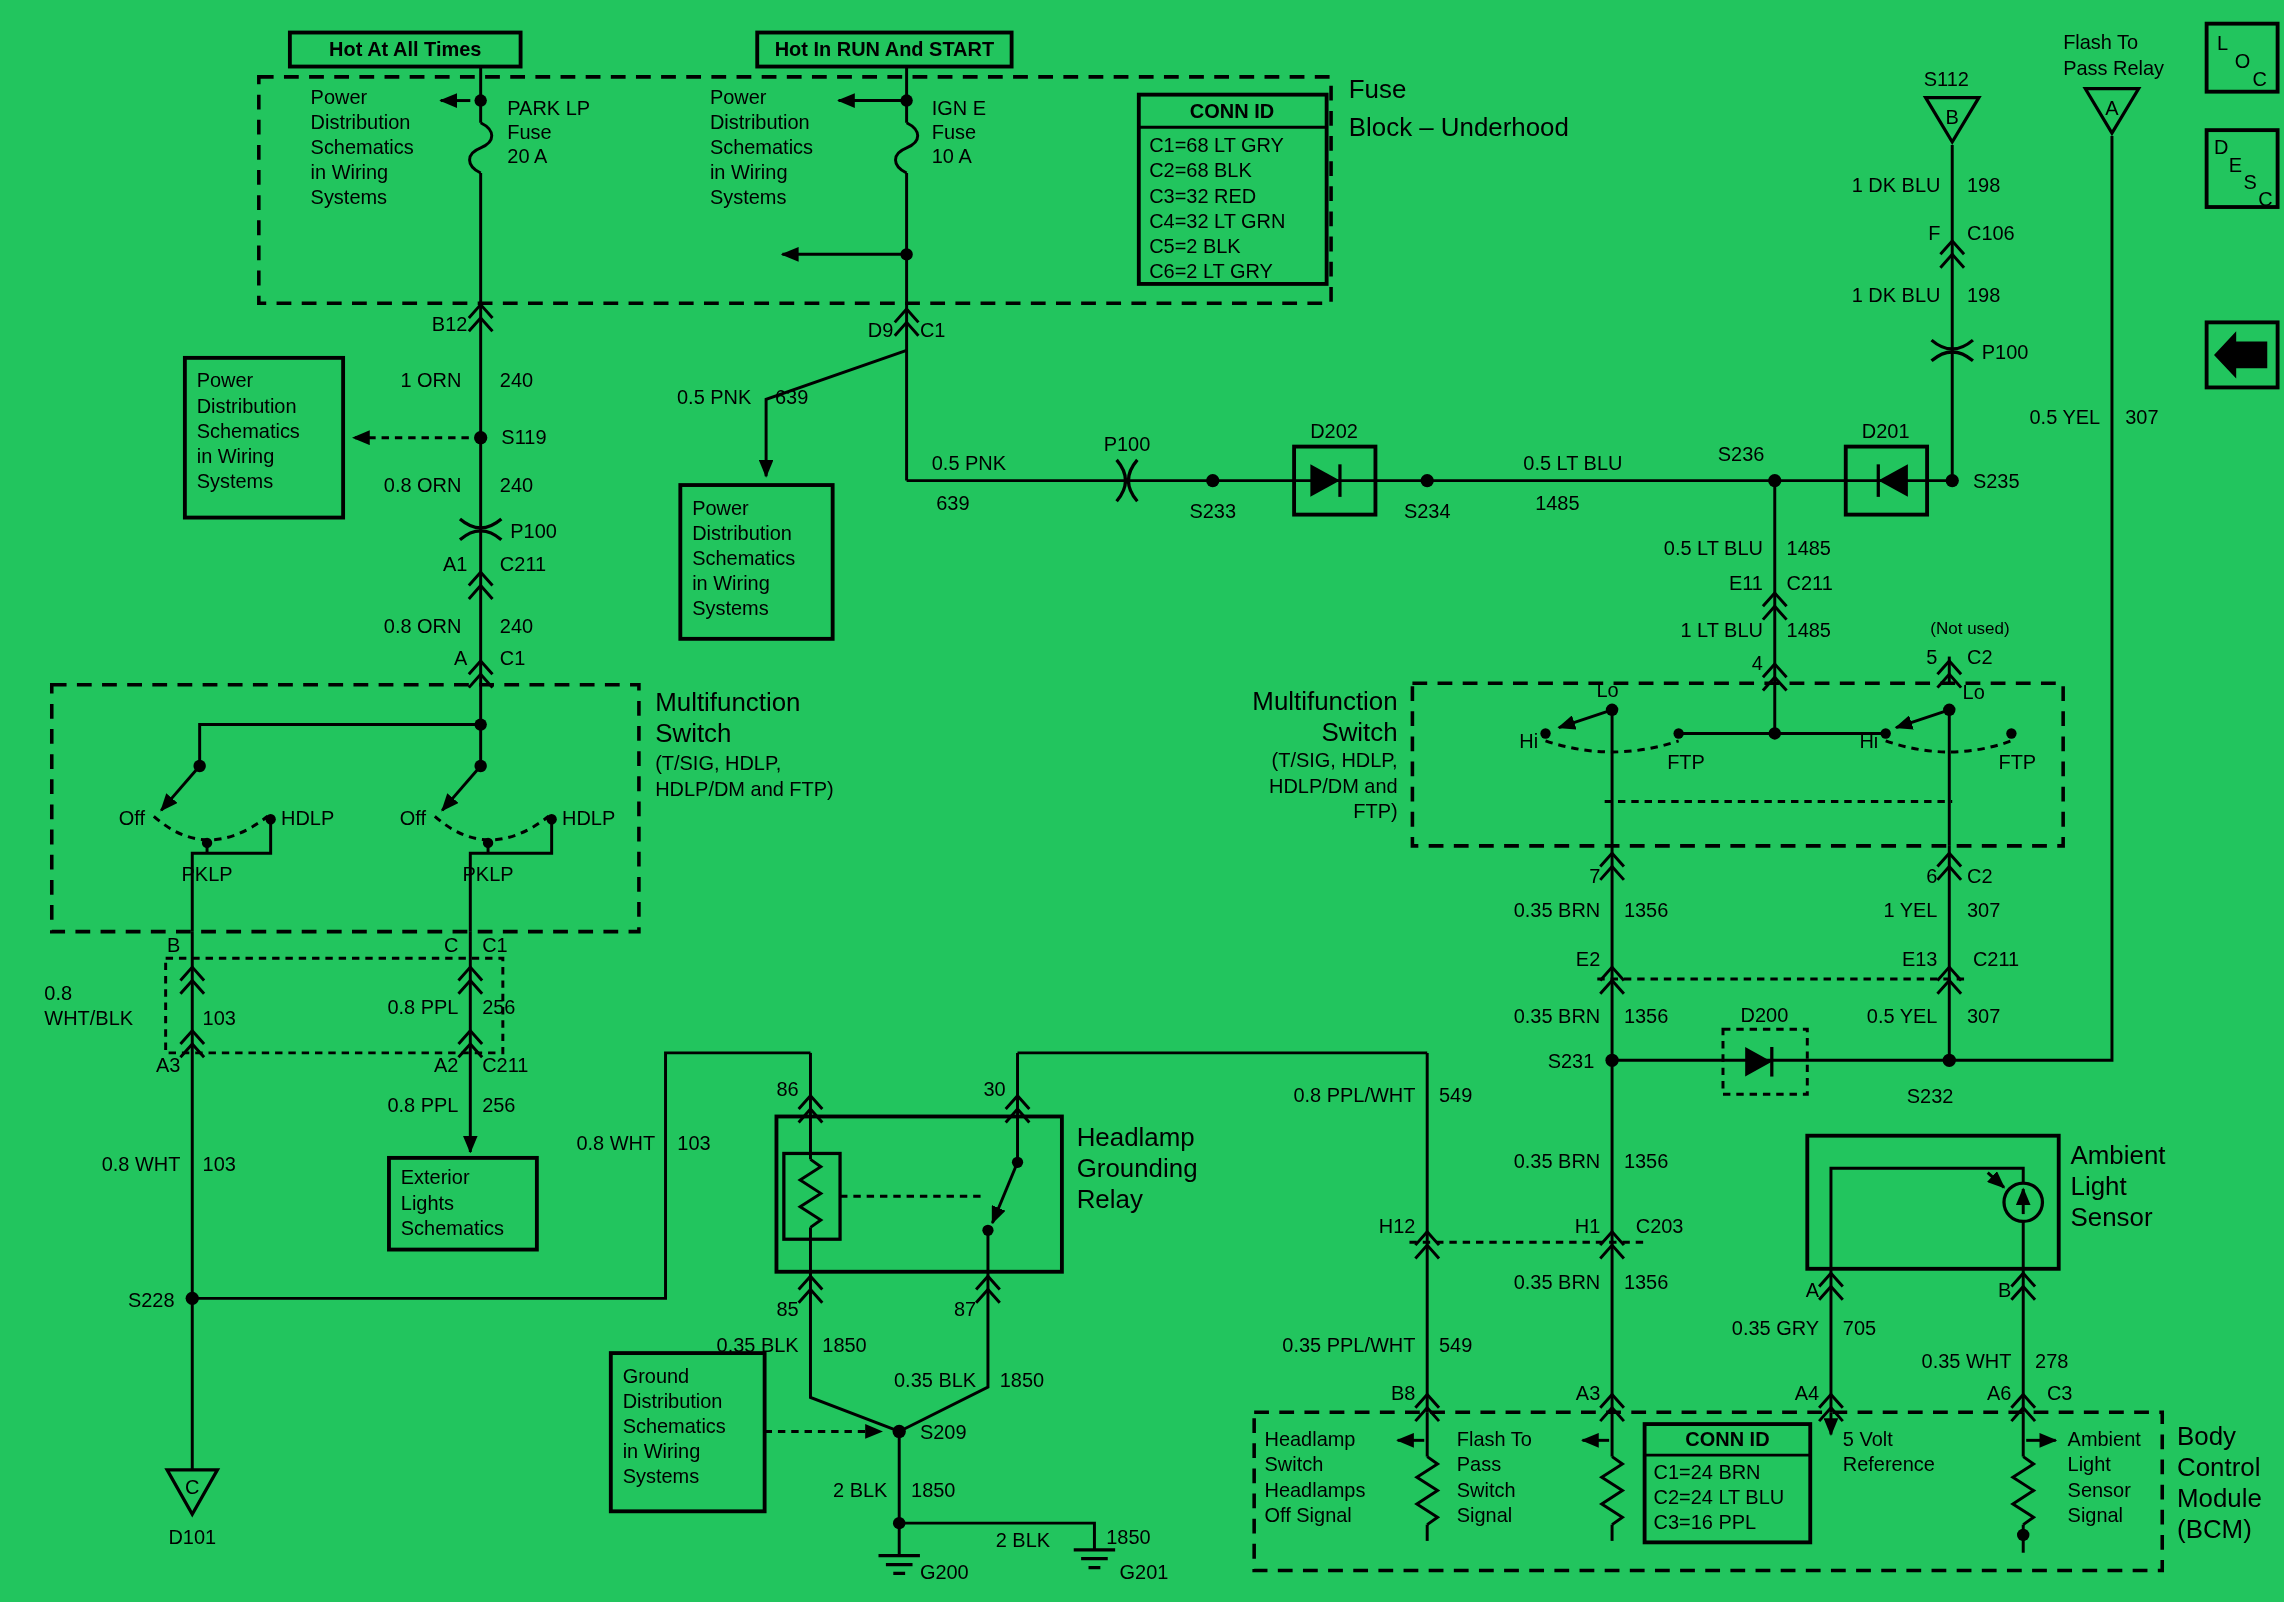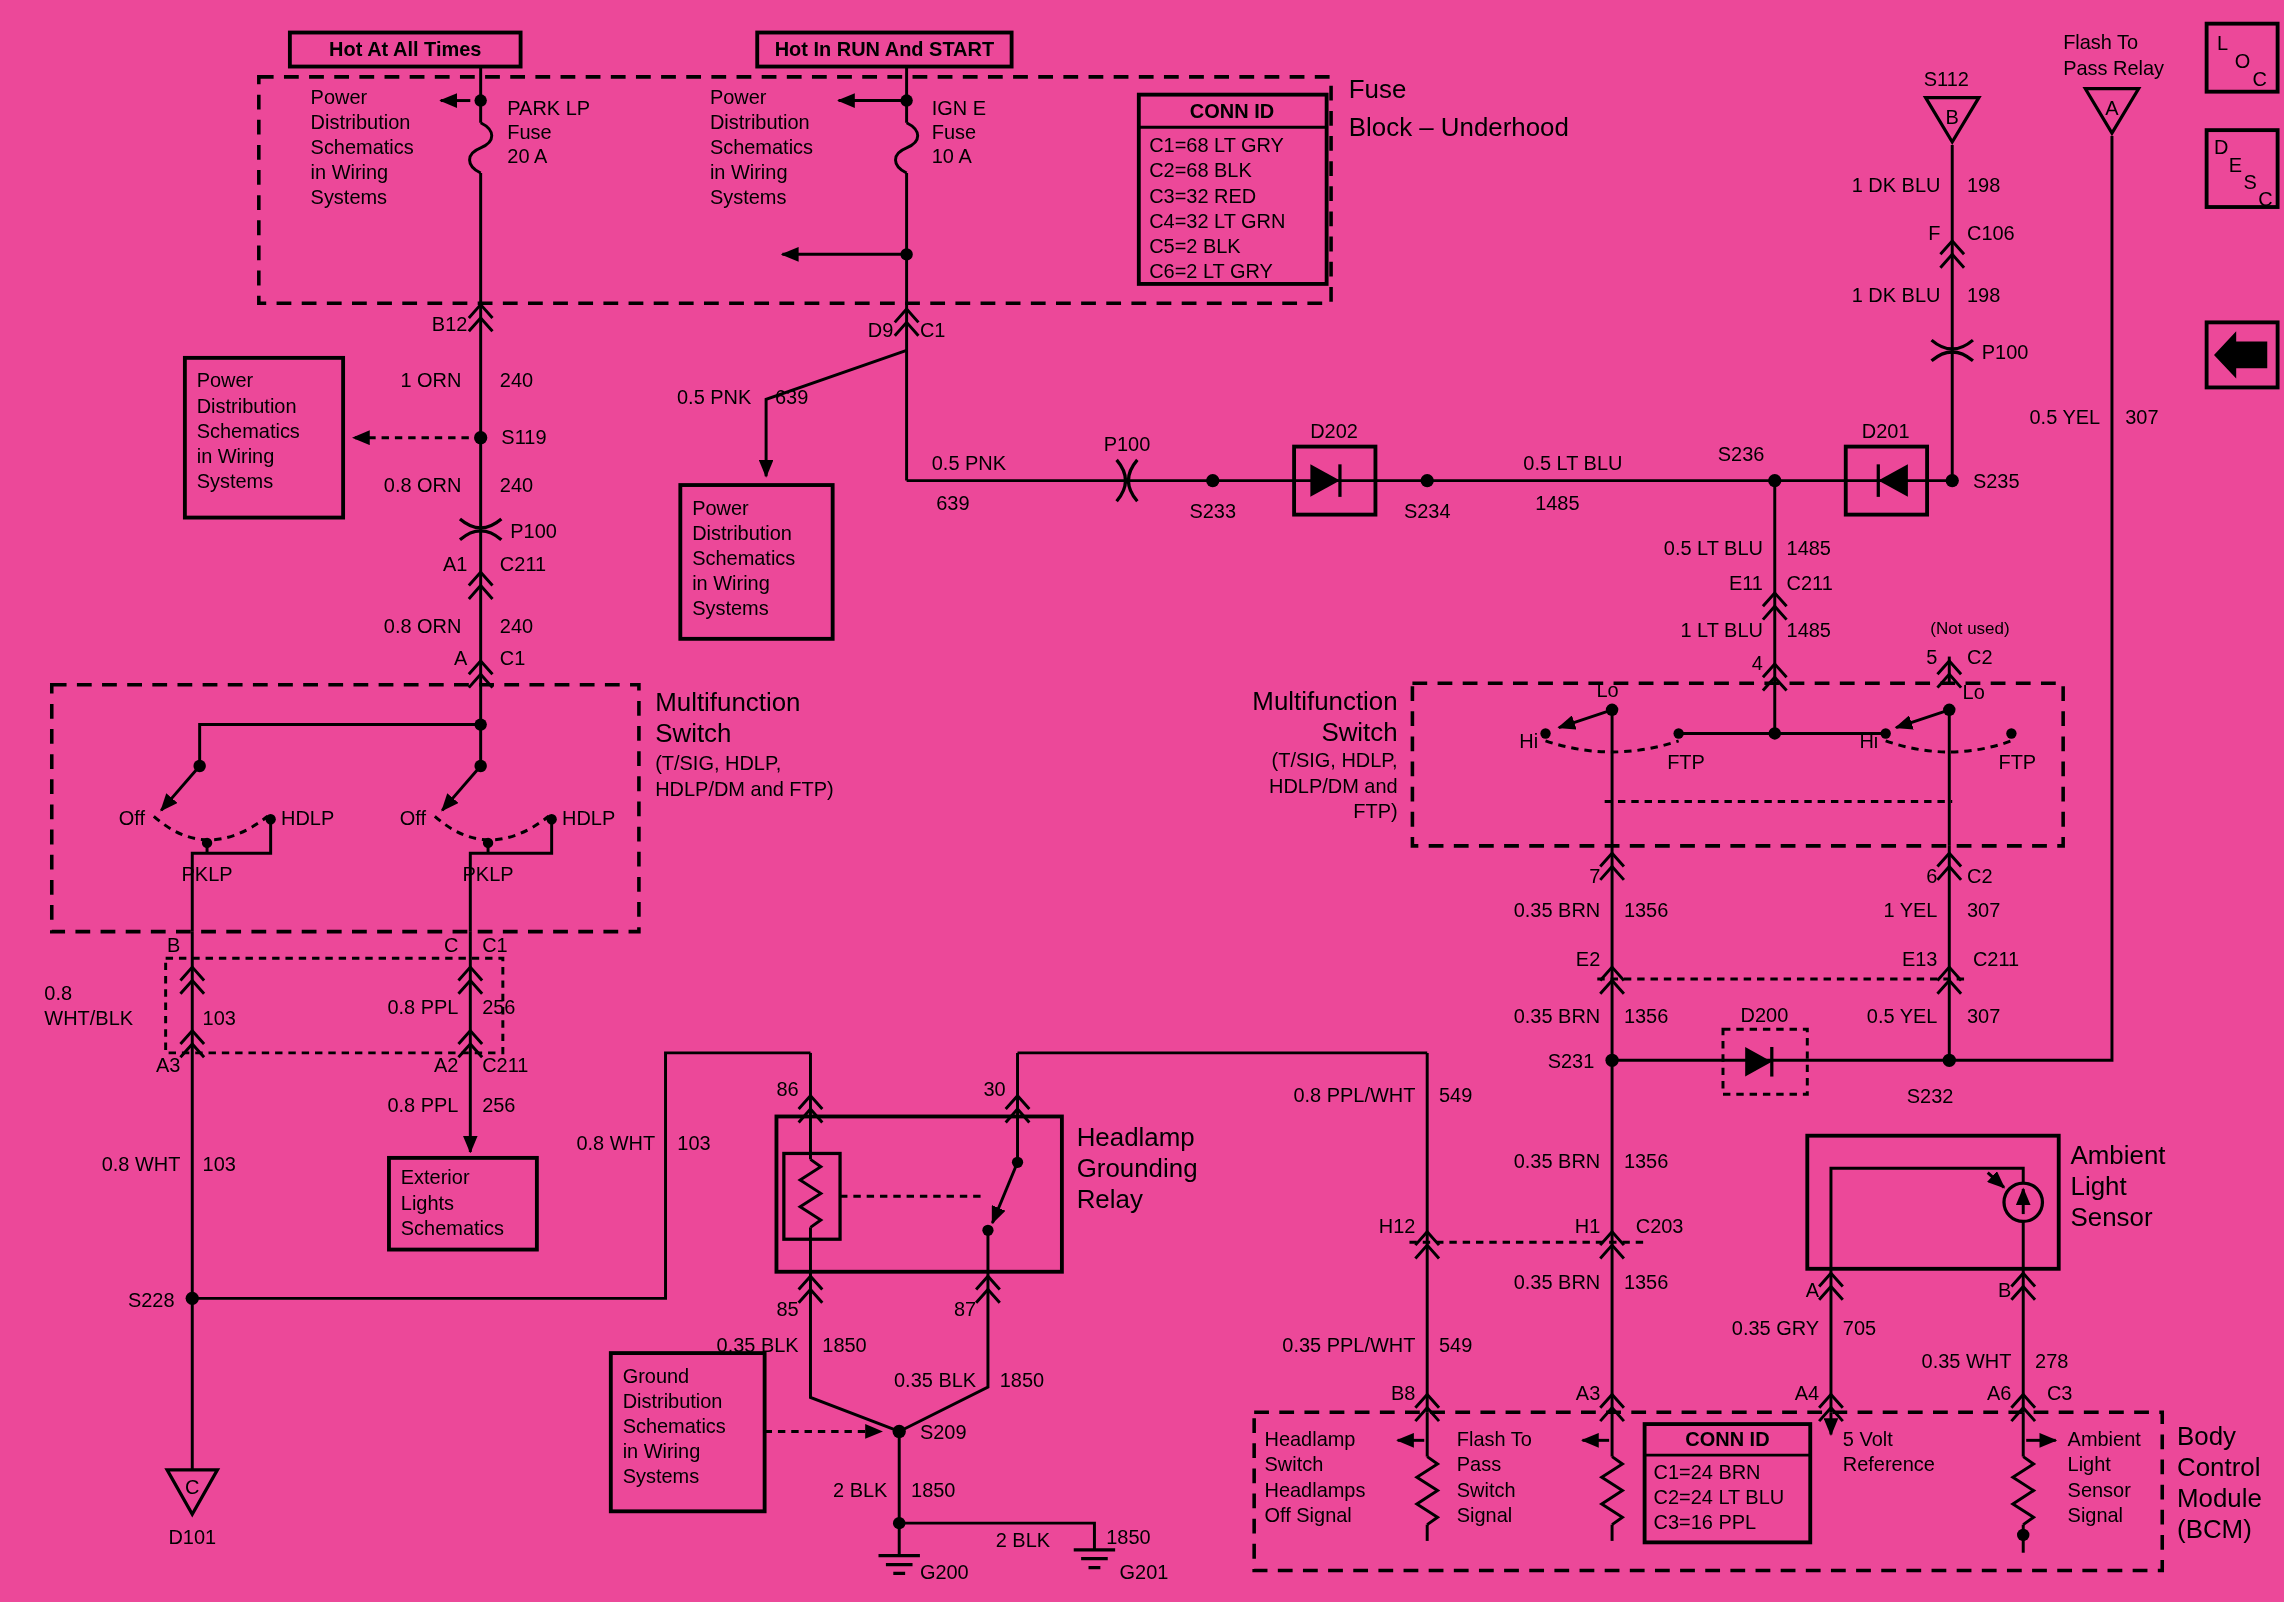--- a/index.html
+++ b/index.html
@@ -1,16 +1,16 @@
 <!DOCTYPE html>
 <html style="font-size:15px"><head>
 <meta charset="utf-8">
 <style>
   html,body{margin:0;padding:0;background:#fff;}
-  .stage{position:relative;width:2285px;height:1603px;background:#ec4899;overflow:hidden;}
+  .stage{position:relative;width:2285px;height:1603px;background:#22c55e;overflow:hidden;}
   svg{display:block;}
   .w{stroke:#000;stroke-width:2;fill:none;}
   .dash{stroke:#000;stroke-width:2.4;fill:none;stroke-dasharray:10 7;}
   .dash2{stroke:#000;stroke-width:2;fill:none;stroke-dasharray:5 4;}
   .box{fill:none;stroke:#000;stroke-width:2.6;}
   .sym{stroke:#000;stroke-width:2.2;fill:none;}
   .blk{fill:#000;stroke:none;}
   .dot{fill:#000;stroke:none;}
   .t{font:13.5px "Liberation Sans",sans-serif;fill:#000;}
   .tl{font:17.5px "Liberation Sans",sans-serif;fill:#000;}

